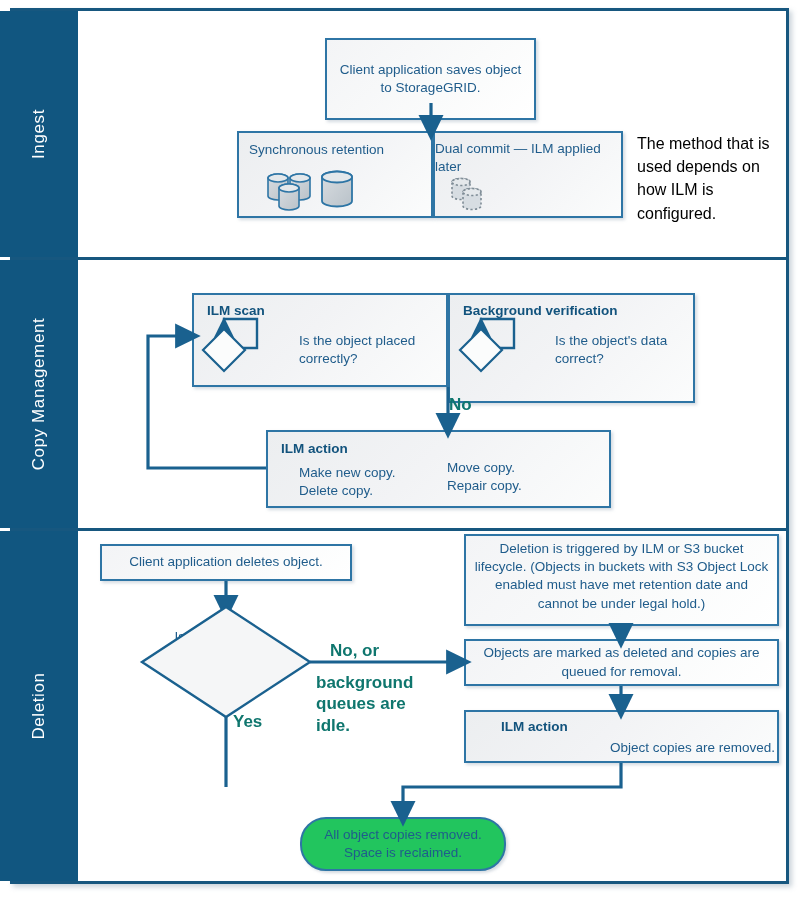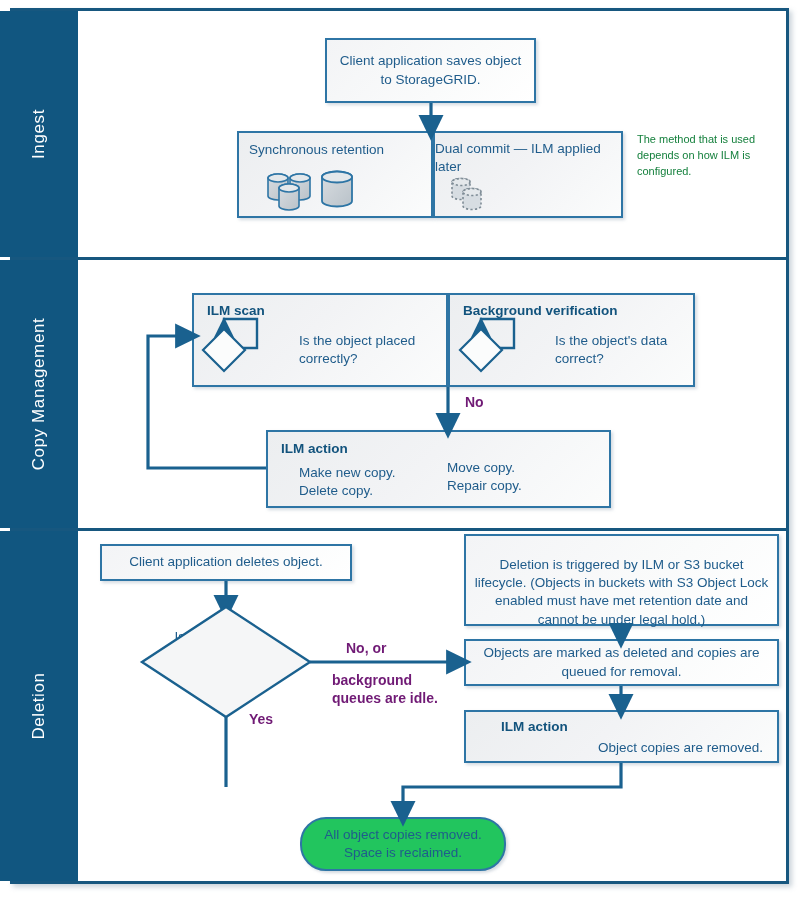--- a/index.html
+++ b/index.html
@@ -81,34 +81,33 @@
     color: #1F5C8B;
     font-size: 13.5px;
     line-height: 1.35;
     box-shadow: 2px 2px 3px rgba(150,165,180,0.40);
     display: flex; align-items:center; justify-content:center; text-align:center;
   }
 
   
   .note {
     position: absolute;
-    color: #15803d;
-    font-size: 11px;
+    color: #000000;
+    font-size: 16px;
     line-height: 1.45;
   }
 
   
   .conn-label {
     position: absolute;
-    color: #701a75;
+    color: #0f766e;
     font-weight: bold;
-    font-size: 14px;
+    font-size: 17px;
     line-height: 1.25;
     white-space: nowrap;
-    margin-left: 16px;
   }
 
   
   svg.overlay {
     position: absolute; left: 0; top: 0;
     width: 803px; height: 898px;
     pointer-events: none;
   }
 </style>
 </head>
@@ -125,42 +124,42 @@
 
   <div class="band" style="top:260px; height:268px;">
     <span class="band-label">Copy Management</span>
   </div>
   <div class="band-div" style="left:10px; top:528px;"></div>
 
   <div class="band" style="top:531px; height:350px;">
     <span class="band-label">Deletion</span>
   </div>
 
-  <div class="box center plain" style="left:325px; top:38px; width:211px; height:65px; padding:6px 10px;">
+  <div class="box center plain" style="left:325px; top:38px; width:211px; height:82px; padding:6px 10px;">
     <span>Client application saves object to StorageGRID.</span>
   </div>
 
   <div class="box" style="left:237px; top:131px; width:196px; height:87px;">
     <div style="position:absolute; left:10px; top:8px;">Synchronous retention</div>
   </div>
 
   <div class="box" style="left:433px; top:131px; width:190px; height:87px;">
     <div style="position:absolute; left:0; right:0; top:7px; text-align:left;">Dual commit — ILM applied later</div>
   </div>
 
   <div class="note" style="left:637px; top:132px; width:150px;">
     <span>The method that is used depends on how ILM is configured.</span>
   </div>
 
   <div class="box" style="left:192px; top:293px; width:256px; height:94px;">
     <div class="hdr" style="position:absolute; left:13px; top:7px;text-align:center;">ILM scan</div>
     <div style="position:absolute; left:105px; top:37px; width:130px;">Is the object placed correctly?</div>
   </div>
 
-  <div class="box" style="left:448px; top:293px; width:247px; height:94px;">
+  <div class="box" style="left:448px; top:293px; width:247px; height:110px;">
     <div class="hdr" style="position:absolute; left:13px; top:7px;">Background verification</div>
     <div style="position:absolute; left:105px; top:37px; width:130px;">Is the object's data correct?</div>
   </div>
 
   <span class="conn-label" style="left:449px; top:394px;"><span>No</span></span>
 
   <div class="box" style="left:266px; top:430px; width:345px; height:78px;">
     <div class="hdr" style="position:absolute; left:13px; top:8px;">ILM action</div>
     <div style="position:absolute; left:31px; top:32px;">
       <div>Make new copy.</div>
@@ -169,31 +168,31 @@
     <div style="position:absolute; left:179px; top:27px;">
       <div>Move copy.</div>
       <div>Repair copy.</div>
     </div>
   </div>
 
   <div class="box center plain" style="left:100px; top:544px; width:252px; height:37px; padding:4px 24px;">
     <span>Client application deletes object.</span>
   </div>
 
-  <div class="box plain" style="left:464px; top:534px; width:315px; height:92px; padding:20px 8px; text-align:center;">
+  <div class="box plain" style="left:464px; top:534px; width:315px; height:92px; padding:4px 8px; text-align:center;">
     <span>Deletion is triggered by ILM or  S3 bucket lifecycle. (Objects in buckets with S3 Object Lock enabled must have met retention date and cannot be under legal hold.)</span>
   </div>
 
   <div class="box center plain" style="left:464px; top:639px; width:315px; height:47px; padding:16px 10px;justify-content:center;">
     <span>Objects are marked as deleted and copies are queued for removal.</span>
   </div>
 
   <div class="box" style="left:464px; top:710px; width:315px; height:53px;">
     <div class="hdr" style="position:absolute; left:35px; top:6px;">ILM action</div>
-    <div style="position:absolute; left:0; right:14px; top:27px; text-align:right;">Object copies are removed.</div>
+    <div style="position:absolute; left:0; right:2px; top:27px; text-align:right;">Object copies are removed.</div>
   </div>
 
   <div class="rounded" style="left:300px; top:817px; width:206px; height:54px; padding:4px 14px;">
     <span>All object copies removed. Space is reclaimed.</span>
   </div>
 
   <span class="conn-label" style="left:330px; top:640px;"><span>No, or</span></span>
   <span class="conn-label" style="left:316px; top:672px; white-space:normal; width:110px;"><span>background queues are idle.</span></span>
   <span class="conn-label" style="left:233px; top:711px;"><span>Yes</span></span>
 

